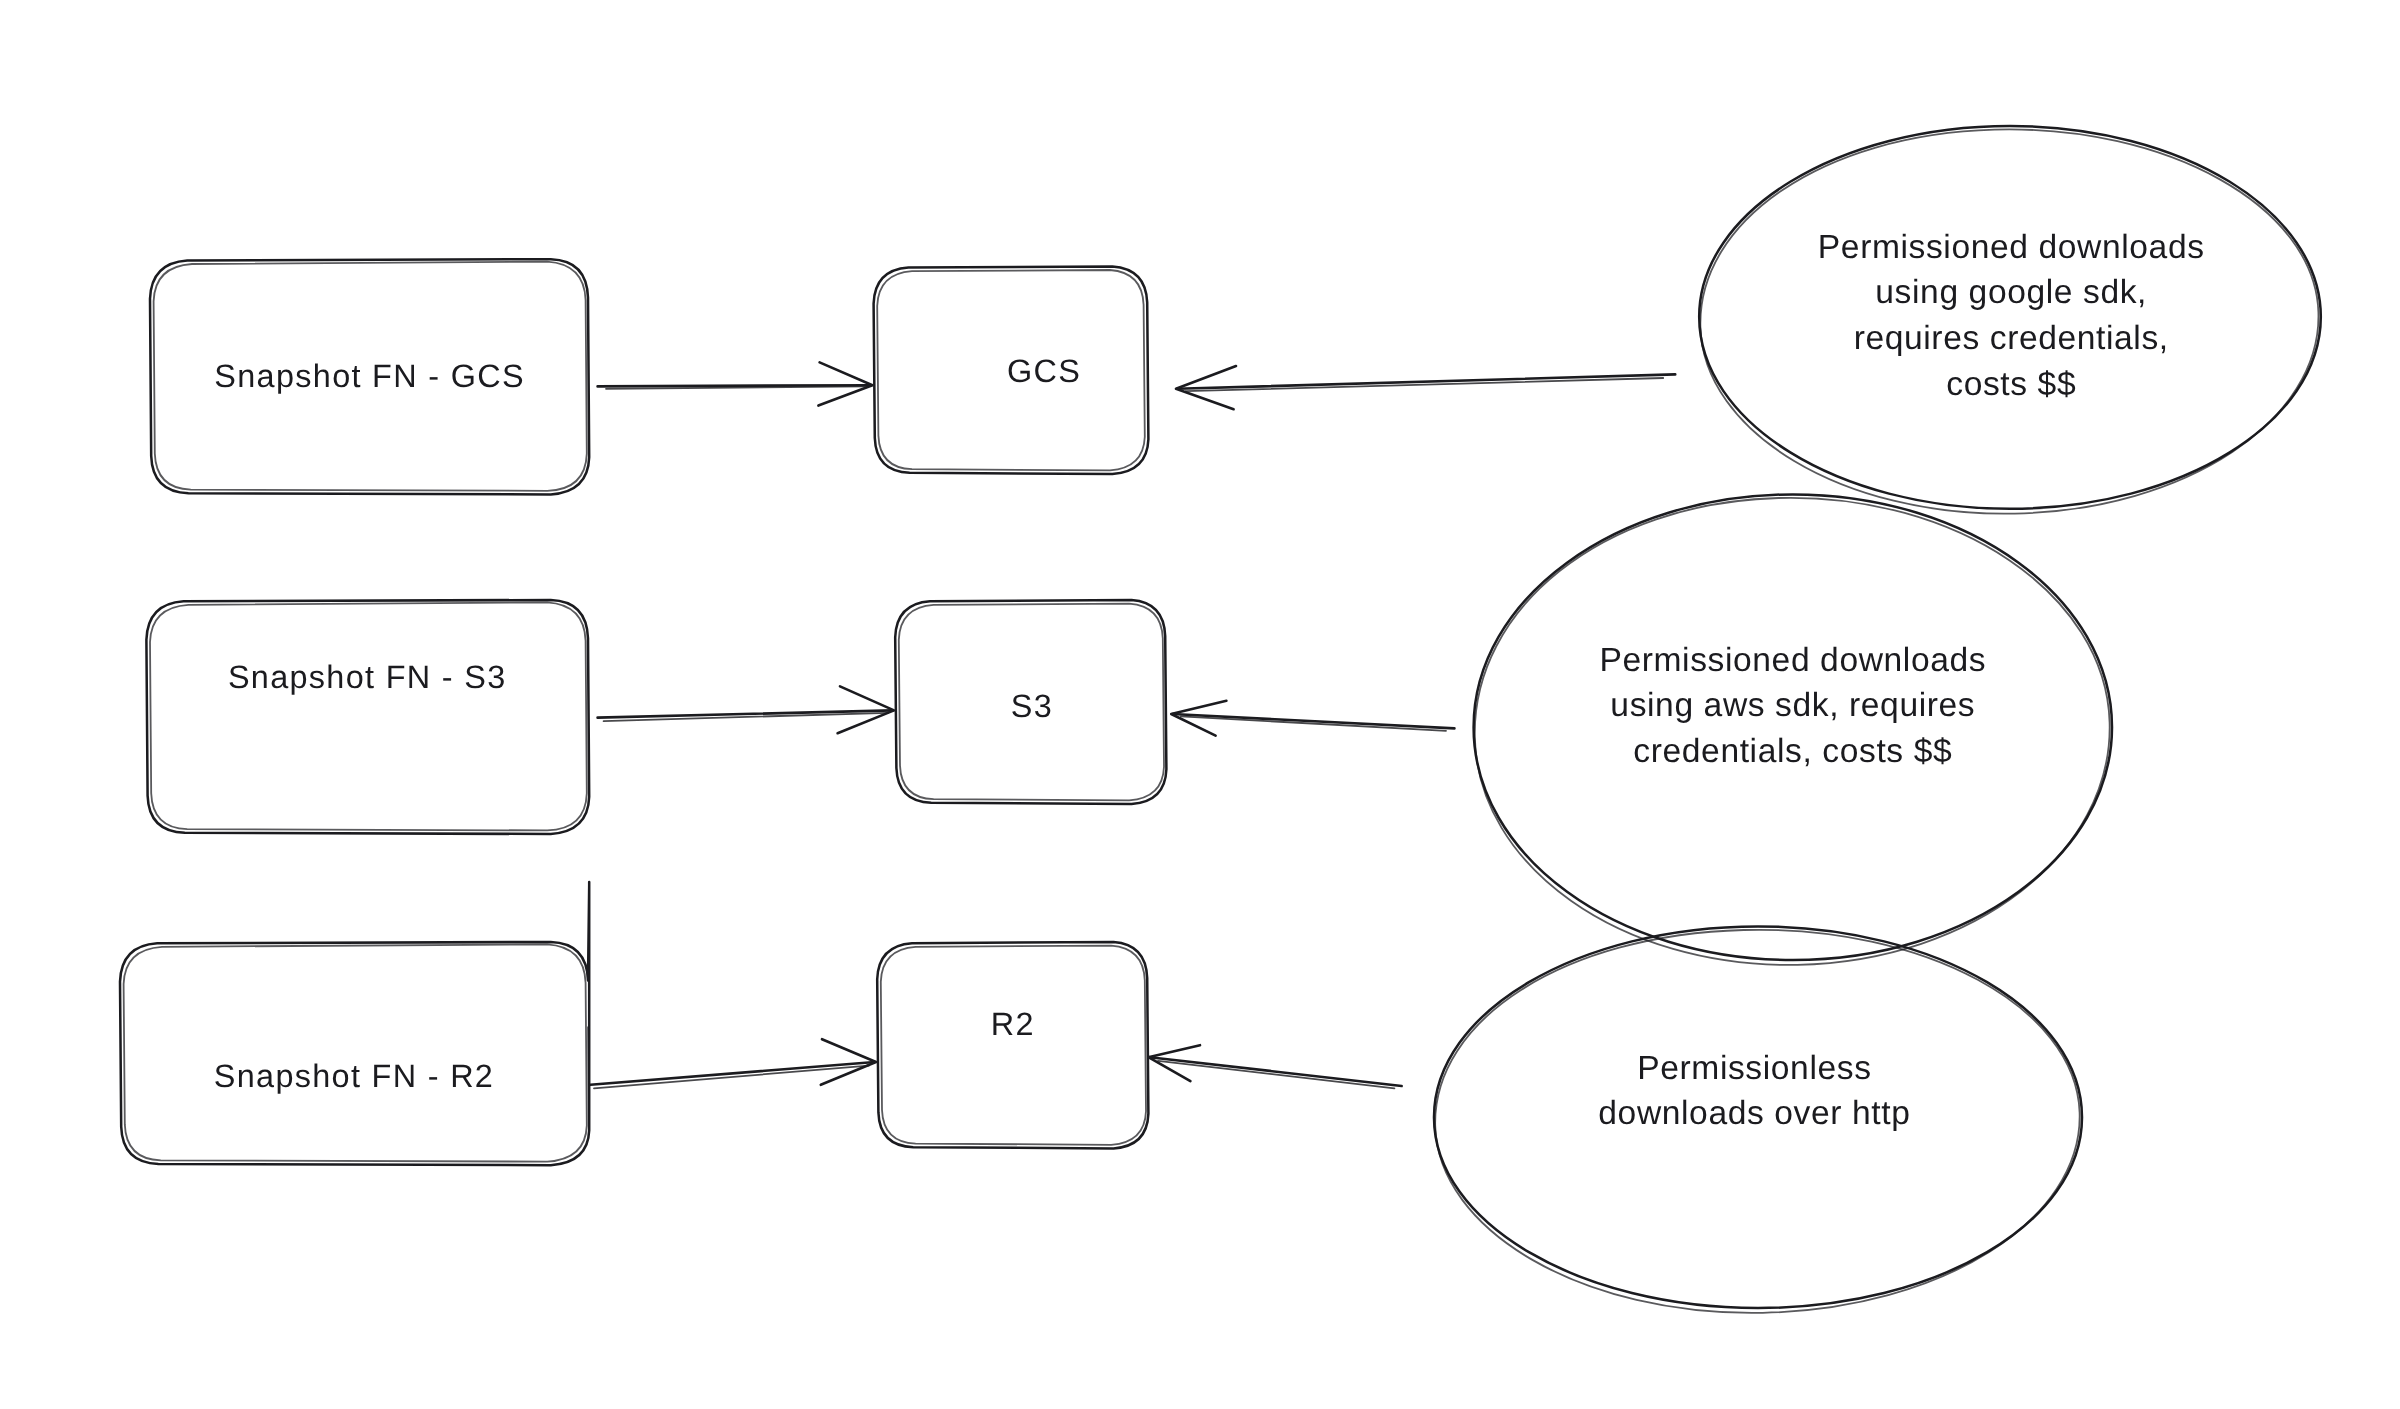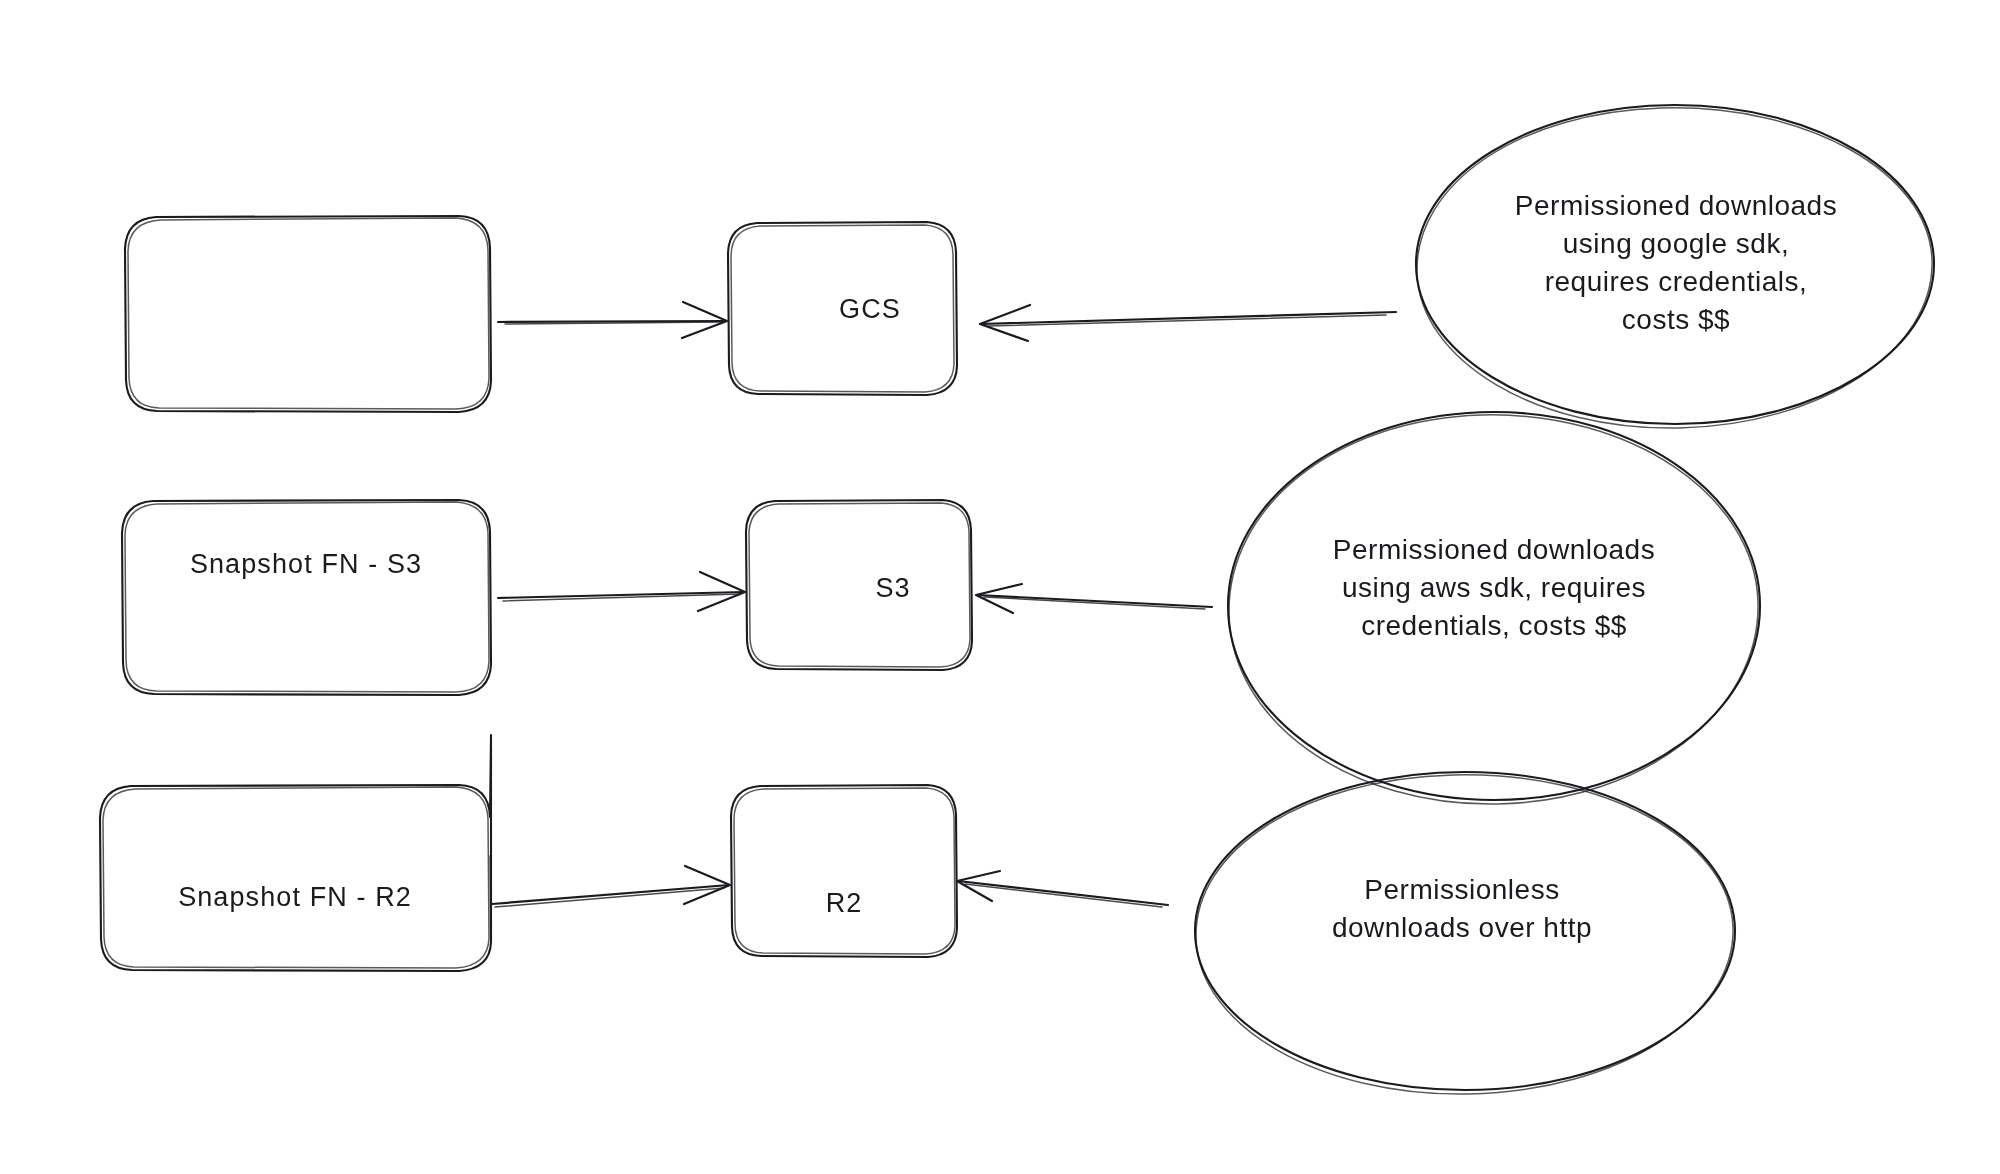--- a/index.html
+++ b/index.html
@@ -141,36 +141,37 @@
       <path class="stroke arrow-stroke-thin" d="M495 907 L724 888"></path>
     </g>
 
     <g>
       <path class="stroke arrow-stroke" d="M1168 905 L958 881"></path>
       <path class="stroke arrow-stroke" d="M1000 871 L957 881 L992 901"></path>
       <path class="stroke arrow-stroke-thin" d="M1162 907 L965 884"></path>
     </g>
   </svg>
 
+  <div class="label node-label" style="left:308px; top:314px;">Snapshot FN - GCS</div>
 
   <div class="label node-label" style="left:870px; top:310px;">GCS</div>
 
   <div class="label note-label" style="left:1676px; top:263px;">Permissioned downloads
 using google sdk,
 requires credentials,
 costs $$</div>
 
   <div class="label node-label" style="left:306px; top:565px;">Snapshot FN - S3</div>
 
-  <div class="label node-label" style="left:893px; top:589px;">S3</div>
+  <div class="label node-label" style="left:860px; top:589px;">S3</div>
 
   <div class="label note-label" style="left:1494px; top:588px;">Permissioned downloads
 using aws sdk, requires
 credentials, costs $$</div>
 
   <div class="label node-label" style="left:295px; top:898px;text-align:right;">Snapshot FN - R2</div>
 
-  <div class="label node-label" style="left:844px; top:904px;text-align:center;">R2</div>
+  <div class="label node-label" style="left:844px; top:854px;text-align:center;">R2</div>
 
   <div class="label note-label" style="left:1462px; top:909px;">Permissionless
 downloads over http</div>
 
 </div>
 
 </body></html>

